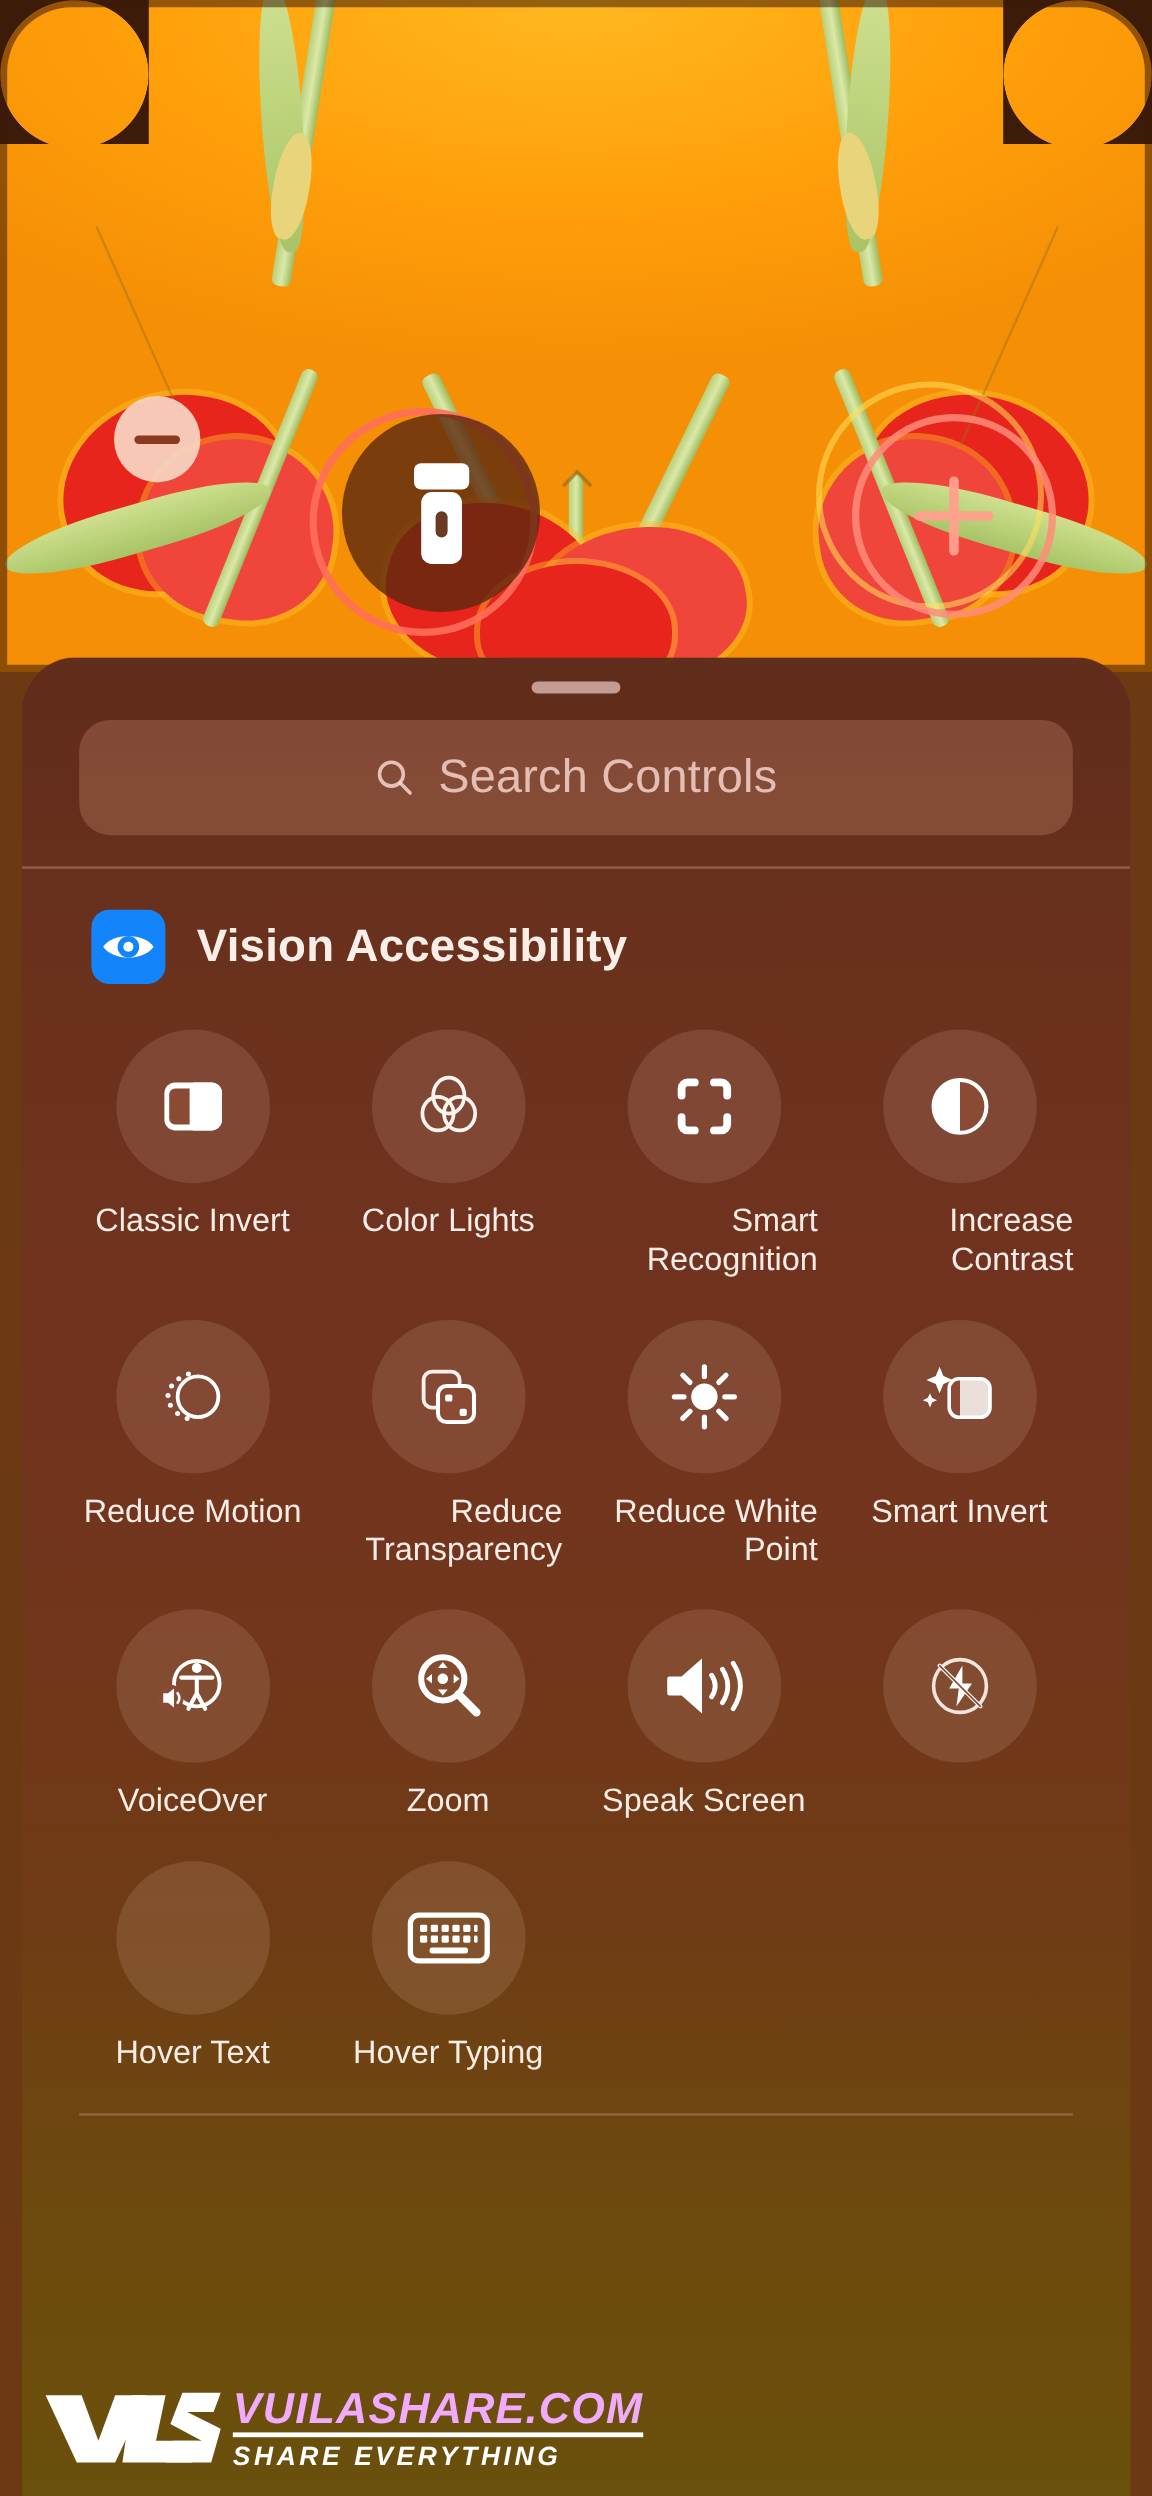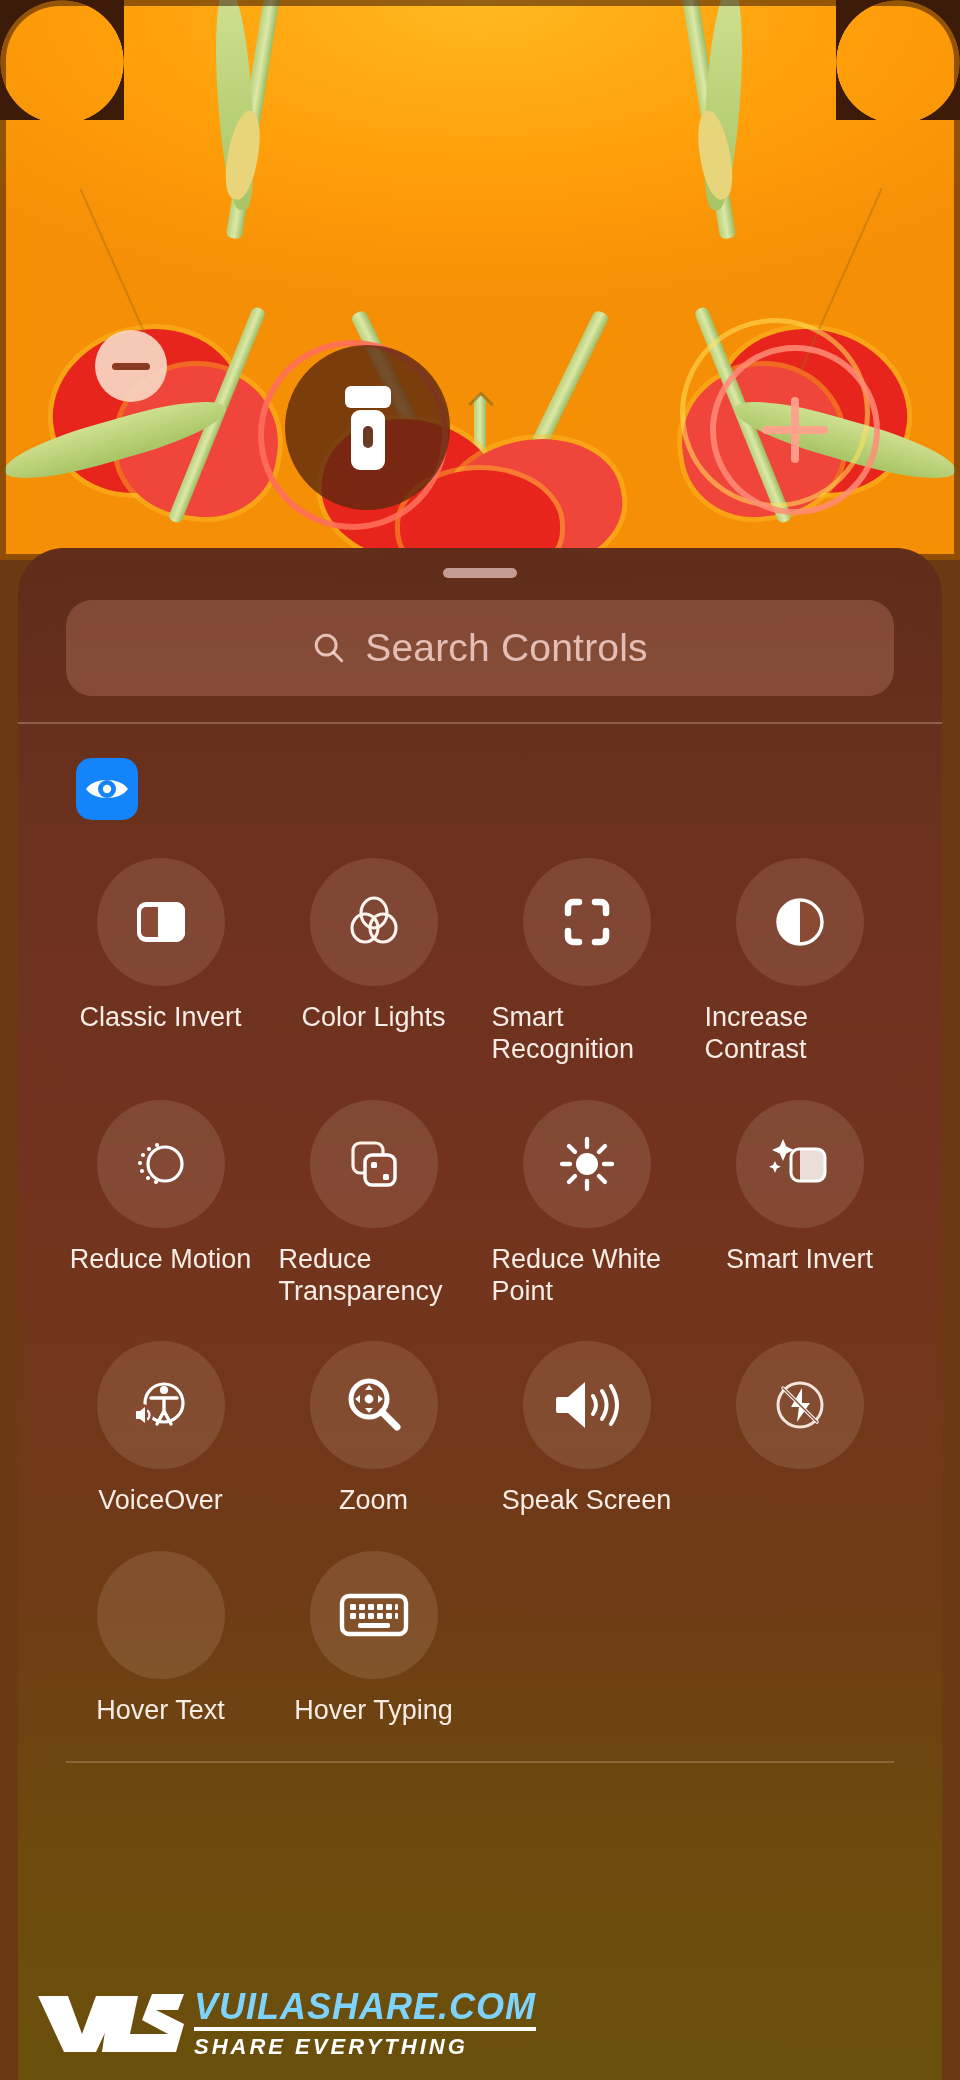--- a/index.html
+++ b/index.html
@@ -134,21 +134,21 @@
     display:grid; grid-template-columns:repeat(4,1fr);
     padding:38px 36px 0; row-gap:4px;
   }
   .cell { display:flex; flex-direction:column; align-items:center; }
   .bubble {
     width:128px; height:128px; border-radius:50%;
     background:rgba(255,225,210,0.125);
     display:flex; align-items:center; justify-content:center;
   }
   .cell-label {
-    margin-top:16px; text-align:left; line-height:1.17;
+    margin-top:16px; text-align:right; line-height:1.17;
     font-size:27px; color:#f7ece6; max-width:190px;
   }
   .cell-label.two { line-height:1.18; }
   .spacer-row { height:26px; }
 
   svg { display:block; }
 
   
   #bottom-divider { height:2px; background:rgba(255,224,210,0.22); margin:34px 48px 0; }
   #vm-head { display:flex; align-items:center; gap:26px; padding:36px 0 0 58px; }
@@ -158,21 +158,21 @@
   }
 
   
   #watermark {
     position:absolute; left:34px; bottom:22px; z-index:60;
     display:flex; align-items:flex-end; gap:10px;
   }
   #wm-logo { width:150px; height:72px; flex:0 0 auto; }
   #wm-text { display:flex; flex-direction:column; }
   #wm-line1 {
-    font-size:36px; font-weight:bold; font-style:italic; color:#7dd3fc;
+    font-size:36px; font-weight:bold; font-style:italic; color:#f0abfc;
     letter-spacing:1px; border-bottom:4px solid #fff; padding-bottom:2px;
     line-height:1;
   }
   #wm-line2 {
     font-size:22px; font-weight:bold; font-style:italic; color:#fff;
     letter-spacing:3px; margin-top:5px; line-height:1;
   }
 </style>
 </head>
 <body>
@@ -242,20 +242,21 @@
 
   <div class="divider"></div>
 
   <div class="section-head">
     <svg class="app-icon" viewBox="0 0 62 62">
       <rect x="0" y="0" width="62" height="62" rx="15" fill="#1484fb"></rect>
       <path d="M10 31 C18 19, 44 19, 52 31 C44 43, 18 43, 10 31 Z" fill="#ffffff"></path>
       <circle cx="31" cy="31" r="9" fill="#1484fb"></circle>
       <circle cx="31" cy="31" r="4.2" fill="#ffffff"></circle>
     </svg>
+    <span class="section-title">Vision Accessibility</span>
   </div>
 
   <div class="grid">
 
     <div class="cell">
       <div class="bubble">
         <svg width="62" height="62" viewBox="0 0 62 62">
           <rect x="7" y="11" width="48" height="40" rx="9" fill="#ffffff"></rect>
           <path d="M31 11 h15 a9 9 0 0 1 9 9 v22 a9 9 0 0 1 -9 9 h-15 z" fill="#ffffff"></path>
           <path d="M16 16 h12 v30 h-12 a5 5 0 0 1 -5 -5 v-20 a5 5 0 0 1 5 -5 z" fill="#8a4a34"></path>

